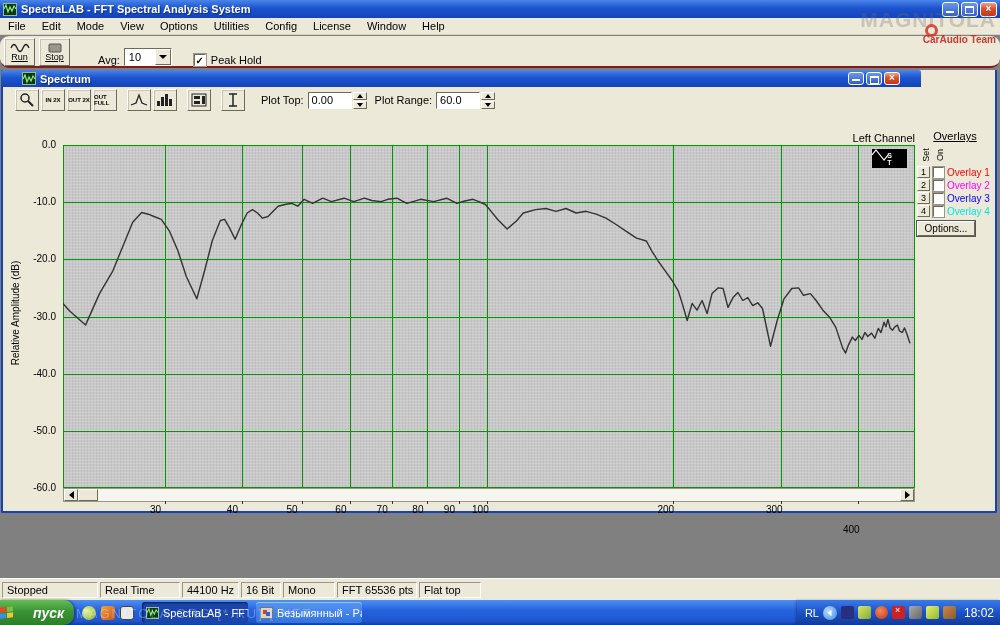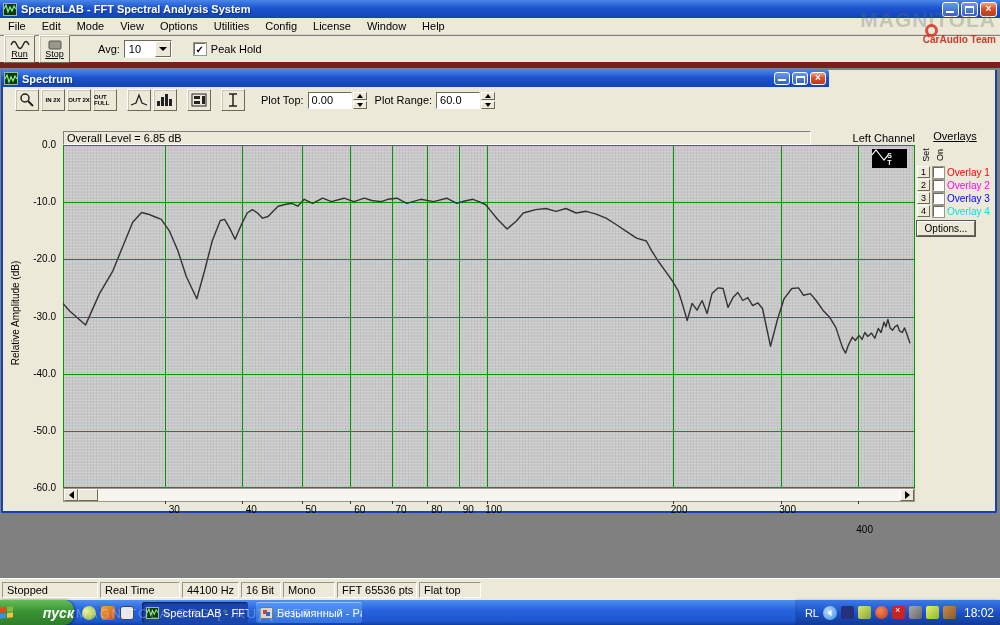--- a/index.html
+++ b/index.html
@@ -21,21 +21,21 @@
     line-height:12px; text-align:center; position:relative; }
   .wbtn.close { background:linear-gradient(to bottom,#f0a088,#d85028 45%,#c03818); font-weight:bold; }
   .wbtn .minbar { position:absolute; left:3px; bottom:3px; width:8px; height:2px; background:#fff; }
   .wbtn .maxbox { position:absolute; left:3px; top:3px; width:9px; height:8px; border:1px solid #fff; border-top-width:2px; }
 
   #menubar { position:absolute; left:0; top:18px; width:1000px; height:17px;
     background:#ece9d8; border-bottom:1px solid #d8d4c0; display:flex; align-items:center; }
   .mi { padding:1px 8px; }
 
   #main-toolbar { position:absolute; left:0; top:36px; width:1000px; height:32px;
-    background:#ece9d8; border-bottom:6px solid #7f1d1d; display:flex; align-items:center; }
+    background:#ece9d8; border-bottom:2px solid #7f1d1d; display:flex; align-items:flex-end;border-radius:9px; }
   .tbtn { width:31px; height:28px; background:#ece9d8; border:1px solid;
     border-color:#fff #6d6a58 #6d6a58 #fff; box-shadow:1px 1px 0 #c9c5b2 inset;
     display:flex; flex-direction:column; align-items:center; justify-content:center; margin-left:4px;
     font-size:9px; }
   .tbtn .lbl { text-decoration:underline; line-height:9px; }
   .avg-label { margin-left:28px; }
   .avg-select { margin-left:4px; width:48px; height:18px; background:#fff;
     border:1px solid; border-color:#6d6a58 #fff #fff #6d6a58; display:flex; align-items:center; }
   .avg-select .val { flex:1; padding-left:4px; }
   .dd-btn { width:16px; height:16px; background:#ece9d8; border:1px solid;
@@ -46,23 +46,23 @@
   .tri-left { width:0; height:0; border-top:4px solid transparent; border-bottom:4px solid transparent; border-right:5px solid #000; }
   .tri-right { width:0; height:0; border-top:4px solid transparent; border-bottom:4px solid transparent; border-left:5px solid #000; }
   .chk { width:12px; height:12px; background:#fff; border:1px solid; border-color:#6d6a58 #fff #fff #6d6a58;
     outline:1px solid #9a978a; display:inline-flex; align-items:center; justify-content:center;
     font-size:10px; font-weight:bold; }
   .peak-wrap { margin-left:22px; display:flex; align-items:center; gap:5px; }
 
   
   #spectrum-window { position:absolute; left:1px; top:70px; width:996px; height:443px;
     background:#ece9d8; border:2px solid #1443b8; border-top:none; border-radius:0 0 2px 2px; }
-  .sw-titlebar { position:absolute; left:-2px; top:0; width:828px; height:17px;
+  .sw-titlebar { position:absolute; left:-2px; top:0; width:920px; height:17px;
     background:linear-gradient(to bottom,#4a85e8,#1c54cf 45%,#1443b8);
-    display:flex; align-items:center; padding:0 3px; border-radius:2px 2px 0 0;justify-content:center; }
+    display:flex; align-items:center; padding:0 21px; border-radius:2px 2px 0 0;justify-content:center; }
   .sw-titlebar .tb-title { font-size:11px; }
   .sw-titlebar .wbtn { width:16px; height:13px; line-height:10px; }
   .sw-body { position:absolute; left:0; top:17px; width:992px; height:424px; }
 
   .sw-toolbar { position:absolute; left:0; top:0; width:992px; height:26px;
     display:flex; align-items:center; padding-left:12px; }
   .sbtn { width:24px; height:22px; background:#ece9d8; border:1px solid;
     border-color:#fff #6d6a58 #6d6a58 #fff; box-shadow:1px 1px 0 #c9c5b2 inset;
     display:flex; flex-direction:column; align-items:center; justify-content:center;
     margin-right:2px; font-size:6px; font-weight:bold; line-height:6px; }
@@ -96,21 +96,21 @@
 
   #hscroll { position:absolute; left:60px; top:401px; width:852px; height:14px;
     background:#f6f5ef; border:1px solid #9a978a; display:flex; }
   .scr-btn { width:14px; height:12px; background:#ece9d8; border:1px solid;
     border-color:#fff #6d6a58 #6d6a58 #fff; display:flex; align-items:center; justify-content:center; }
   .scr-thumb { width:20px; height:12px; background:#ece9d8; border:1px solid;
     border-color:#fff #6d6a58 #6d6a58 #fff; }
   .scr-track { flex:1; }
 
   #xlabels { position:absolute; left:60px; top:415px; width:852px; height:13px; font-size:10px; }
-  .xlab { position:absolute; top:2px; width:30px; margin-left:-15px; text-align:right; }
+  .xlab { position:absolute; top:2px; width:30px; margin-left:-15px; text-align:left; }
   .xtick { position:absolute; top:-1px; width:1px; height:3px; background:#333; }
   #freq-label { position:absolute; left:60px; top:427px; width:852px; text-align:center; font-size:10px; }
 
   
   #overlays { position:absolute; right:2px; top:43px; width:76px; }
   .ov-title { text-align:center; text-decoration:underline; margin-bottom:2px; }
   .ov-headers { position:relative; height:22px; }
   .ov-rot { position:absolute; font-size:9px; transform:rotate(-90deg); transform-origin:center; }
   .ov-rot.set { left:2px; top:6px; }
   .ov-rot.on { left:17px; top:6px; }
@@ -131,21 +131,21 @@
     padding:1px 4px; line-height:13px; overflow:hidden; white-space:nowrap; }
   .st-c0{width:96px;} .st-c1{width:80px;} .st-c2{width:57px;} .st-c3{width:40px;}
   .st-c4{width:52px;} .st-c5{width:80px;} .st-c6{width:62px;} .st-fill{flex:1;}
 
   
   #taskbar { position:absolute; left:0; top:600px; width:1000px; height:25px;
     background:linear-gradient(to bottom,#4f8ff0,#2663dd 40%,#1e56cf 85%,#123d9e); display:flex; align-items:center; }
   #start-btn { width:74px; height:25px; border-radius:0 10px 10px 0;
     background:linear-gradient(to bottom,#66bd58,#3a9434 45%,#2e7d2a);
     box-shadow:1px 0 3px rgba(0,0,0,.5); color:#fff; font-weight:bold; font-style:italic; font-size:14px;
-    display:flex; align-items:center; justify-content:space-between; gap:12px; }
+    display:flex; align-items:center; justify-content:flex-start; gap:20px; }
   .flag { display:grid; grid-template-columns:6px 6px; grid-template-rows:5px 5px; gap:1px; transform:skewY(-6deg); }
   .flag i { display:block; } .fr{background:#e34a1f;} .fg{background:#7fbd42;} .fb{background:#3a8fe8;} .fy{background:#f5c33b;}
   .ql { display:flex; align-items:center; gap:5px; margin-left:8px; }
   .ql-icon { width:14px; height:14px; border-radius:3px; }
   .ql1 { background:radial-gradient(circle at 35% 35%,#e8f59a,#7fa832); border-radius:50%; }
   .ql2 { background:linear-gradient(135deg,#f5a33b,#c4571f); }
   .ql3 { background:#e8e8e8; border:1px solid #444; }
   .task-btn { width:106px; height:21px; margin-left:8px; border-radius:3px; color:#fff;
     display:flex; align-items:center; gap:4px; padding:0 4px; font-size:11px; white-space:nowrap; overflow:hidden; }
   .task-btn.active { background:#1a45ad; box-shadow:inset 1px 1px 2px rgba(0,0,0,.6); }
@@ -315,21 +315,20 @@
         <span class="spin-b">
             <span class="tri-up"></span>
           </span>
         <span class="spin-b">
             <span class="tri-dn-s"></span>
           </span>
       </span>
     </div>
 
     <div class="overall-row">
-      <span class="overall-box">Overall Level = 6.85 dB</span>
       <span class="channel-label">Left Channel</span>
     </div>
 
     <div id="ylabels">
         <div class="ylab" style="top: 52px;">0.0</div>
         <div class="ylab" style="top: 109.167px;">-10.0</div>
         <div class="ylab" style="top: 166.333px;">-20.0</div>
         <div class="ylab" style="top: 223.5px;">-30.0</div>
         <div class="ylab" style="top: 280.667px;">-40.0</div>
         <div class="ylab" style="top: 337.833px;">-50.0</div>

